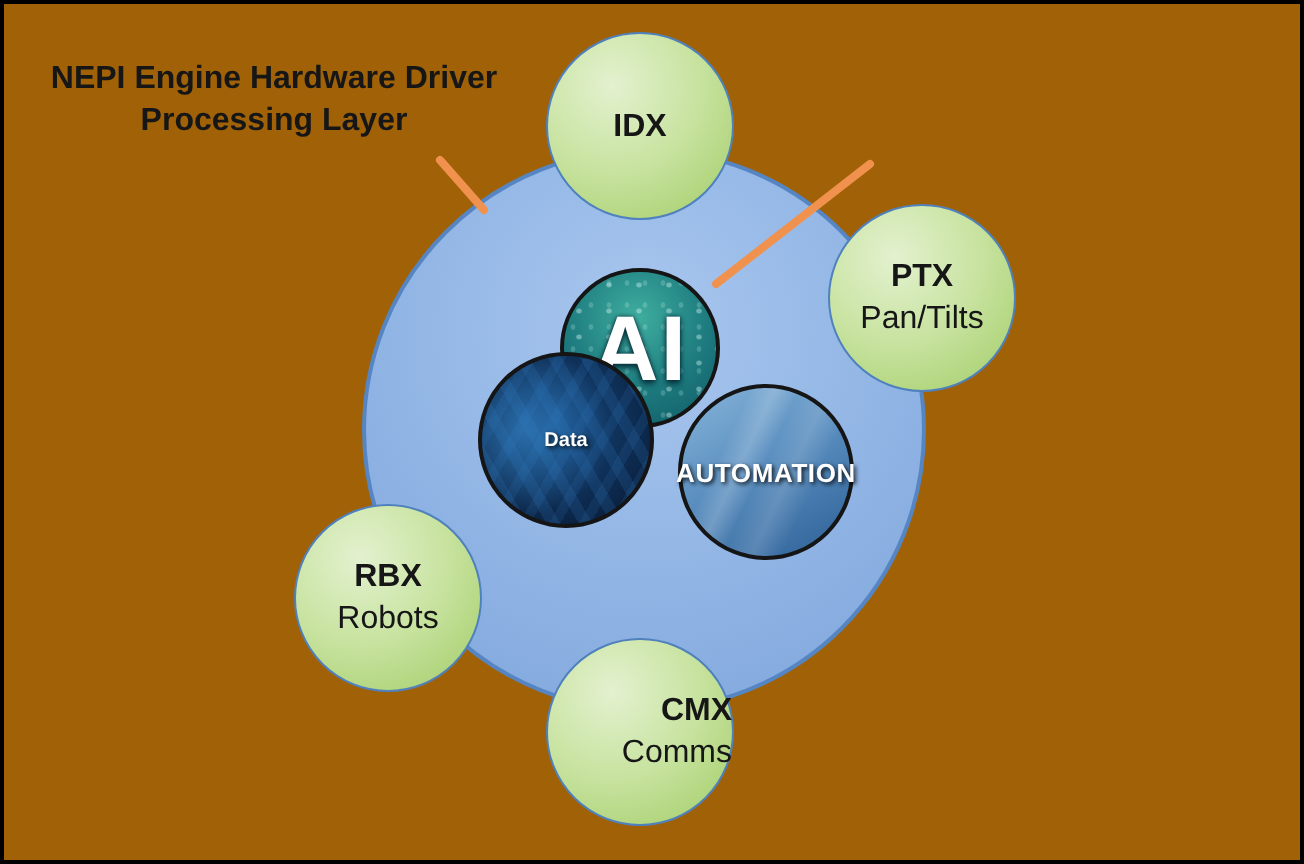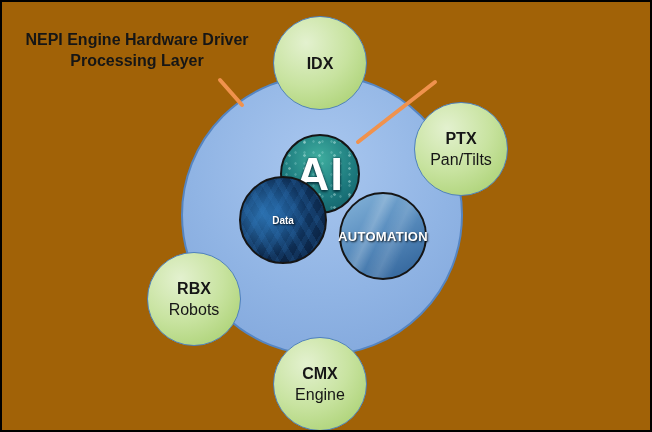--- a/index.html
+++ b/index.html
@@ -30,21 +30,21 @@
     display:flex;flex-direction:column;align-items:center;justify-content:center;
     color:var(--text);line-height:21px;font-size:16px;text-align:center;
   }
   .node .code{font-weight:700;}
   .node .label{font-weight:400;}
   .node-idx{left:271px;top:14px;justify-content:center;}
   .node-npx{left:142px;top:102px;}
   .node-ptx{left:412px;top:100px;}
   .node-rbx{left:145px;top:250px;}
   .node-lsx{left:414px;top:249px;}
-  .node-cmx{left:271px;top:335px;}
+  .node-cmx{left:271px;top:317px;align-items:flex-end;}
   
   .ccircle{
     position:absolute;border-radius:50%;box-sizing:border-box;border:2px solid #151515;
     display:flex;align-items:center;justify-content:center;text-align:center;color:#fff;
   }
   .ai{
     left:278px;top:132px;width:80px;height:80px;z-index:3;
     background-image:
       radial-gradient(rgba(225,255,250,.38) 1.1px, transparent 1.7px),
       radial-gradient(rgba(200,245,240,.22) 0.9px, transparent 1.4px),
@@ -120,16 +120,16 @@
   </div>
 
   <div class="node node-rbx">
     <div class="code">RBX</div>
     <div class="label">Robots</div>
   </div>
 
 
   <div class="node node-cmx">
     <div class="code">CMX</div>
-    <div class="label">Engine</div>
+    <div class="label">Comms</div>
   </div>
 
 </div>
 
 </body></html>

